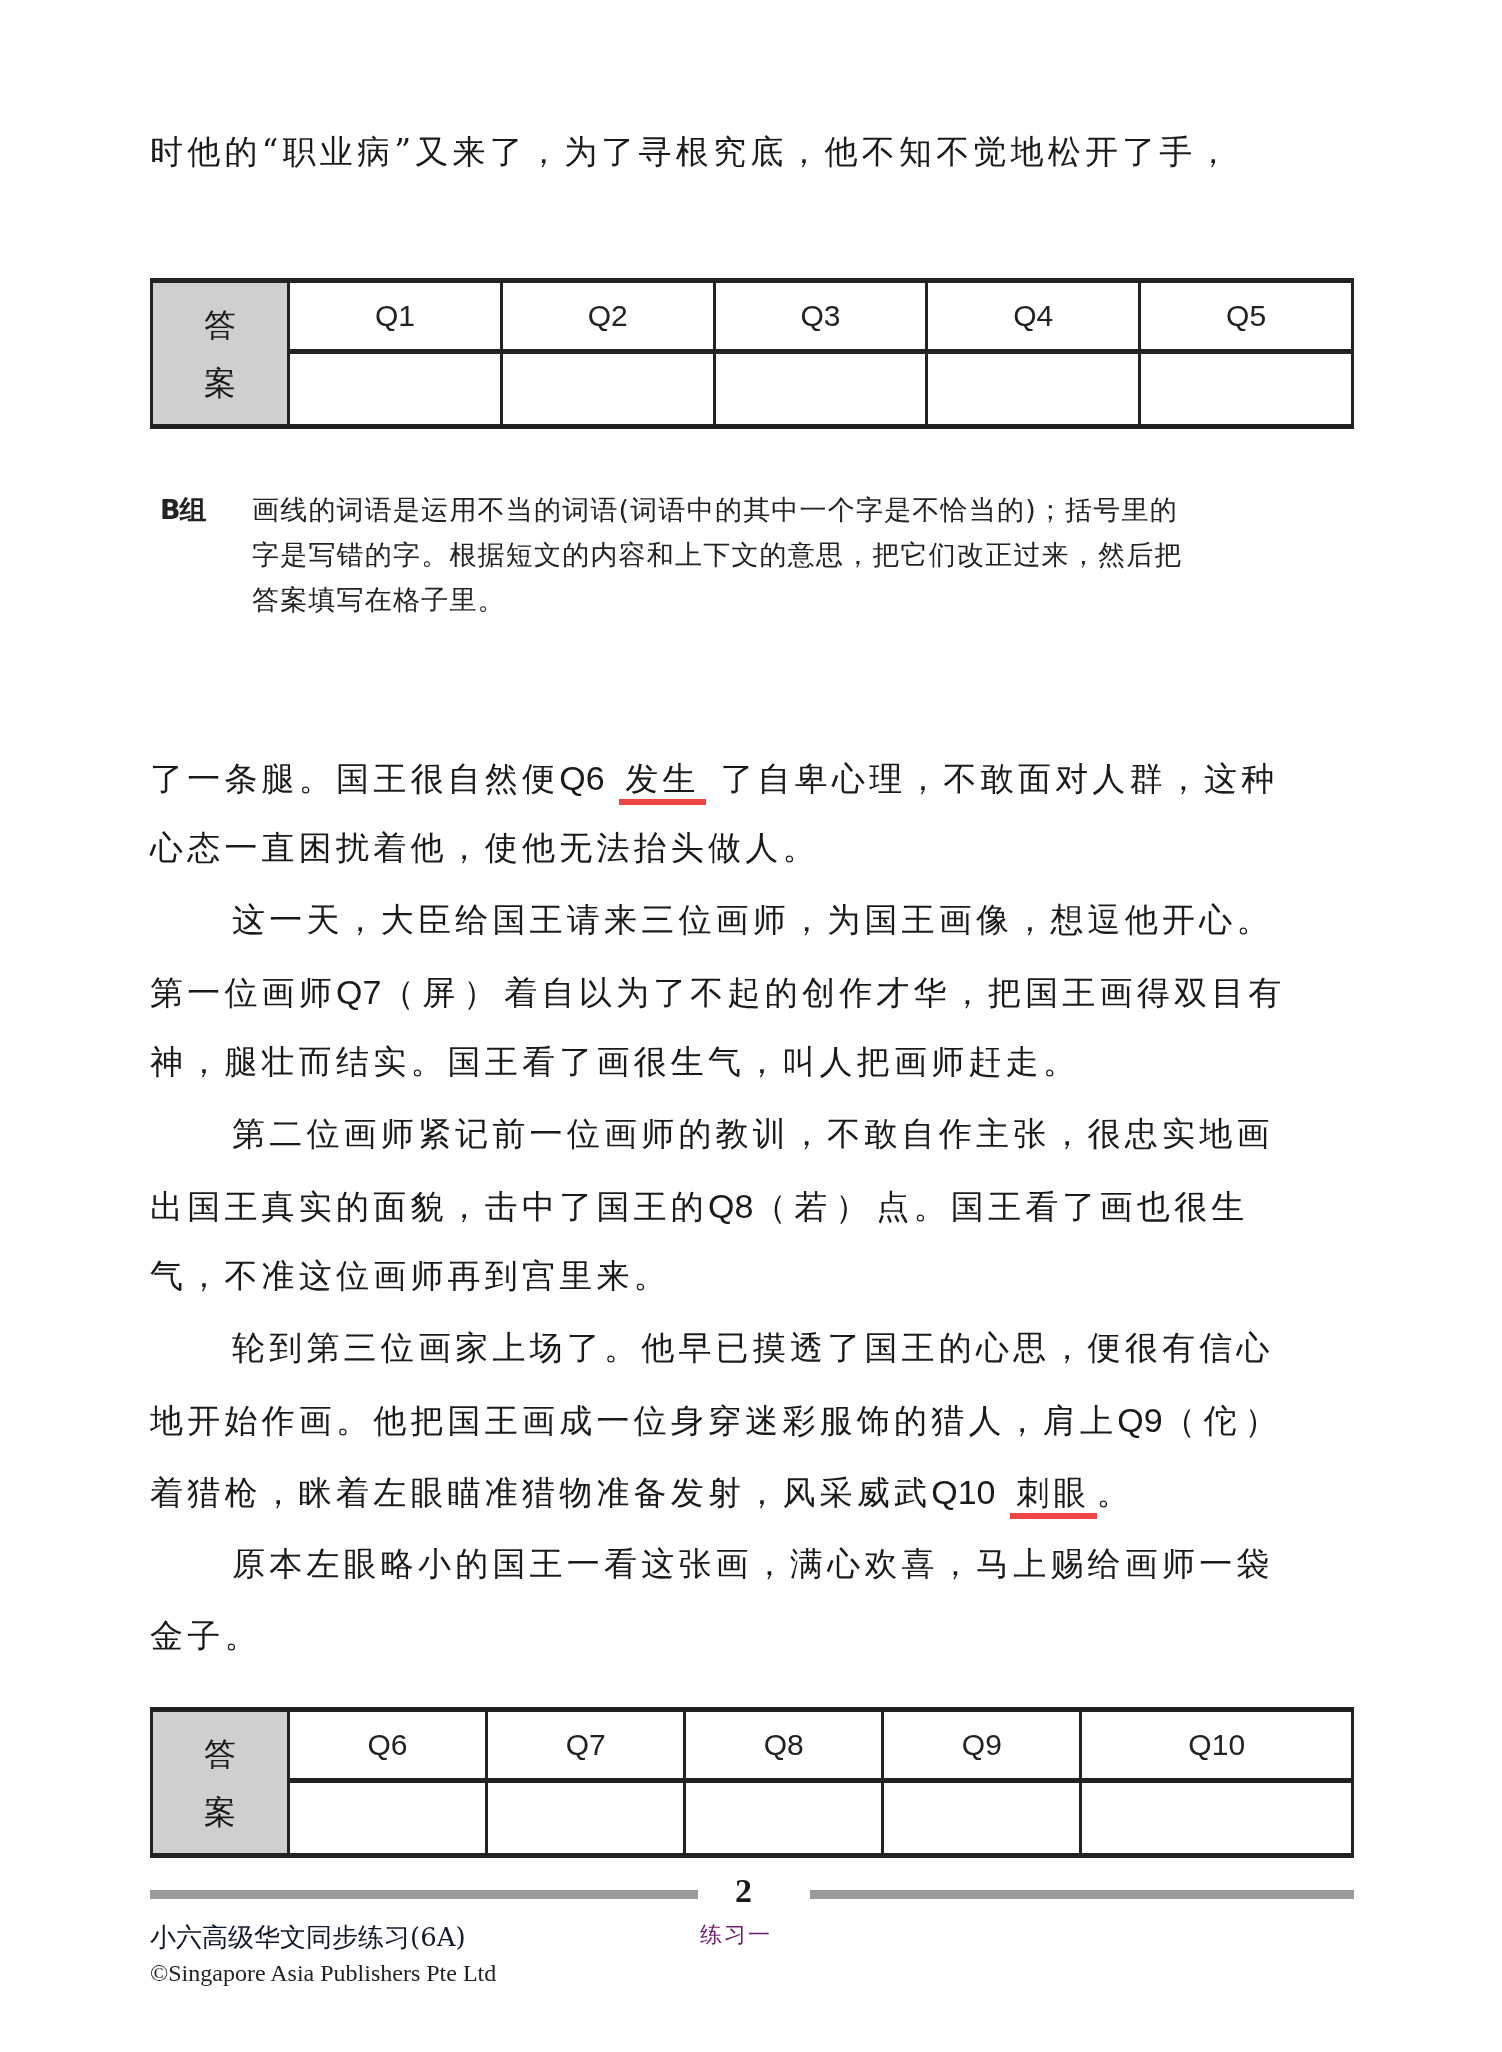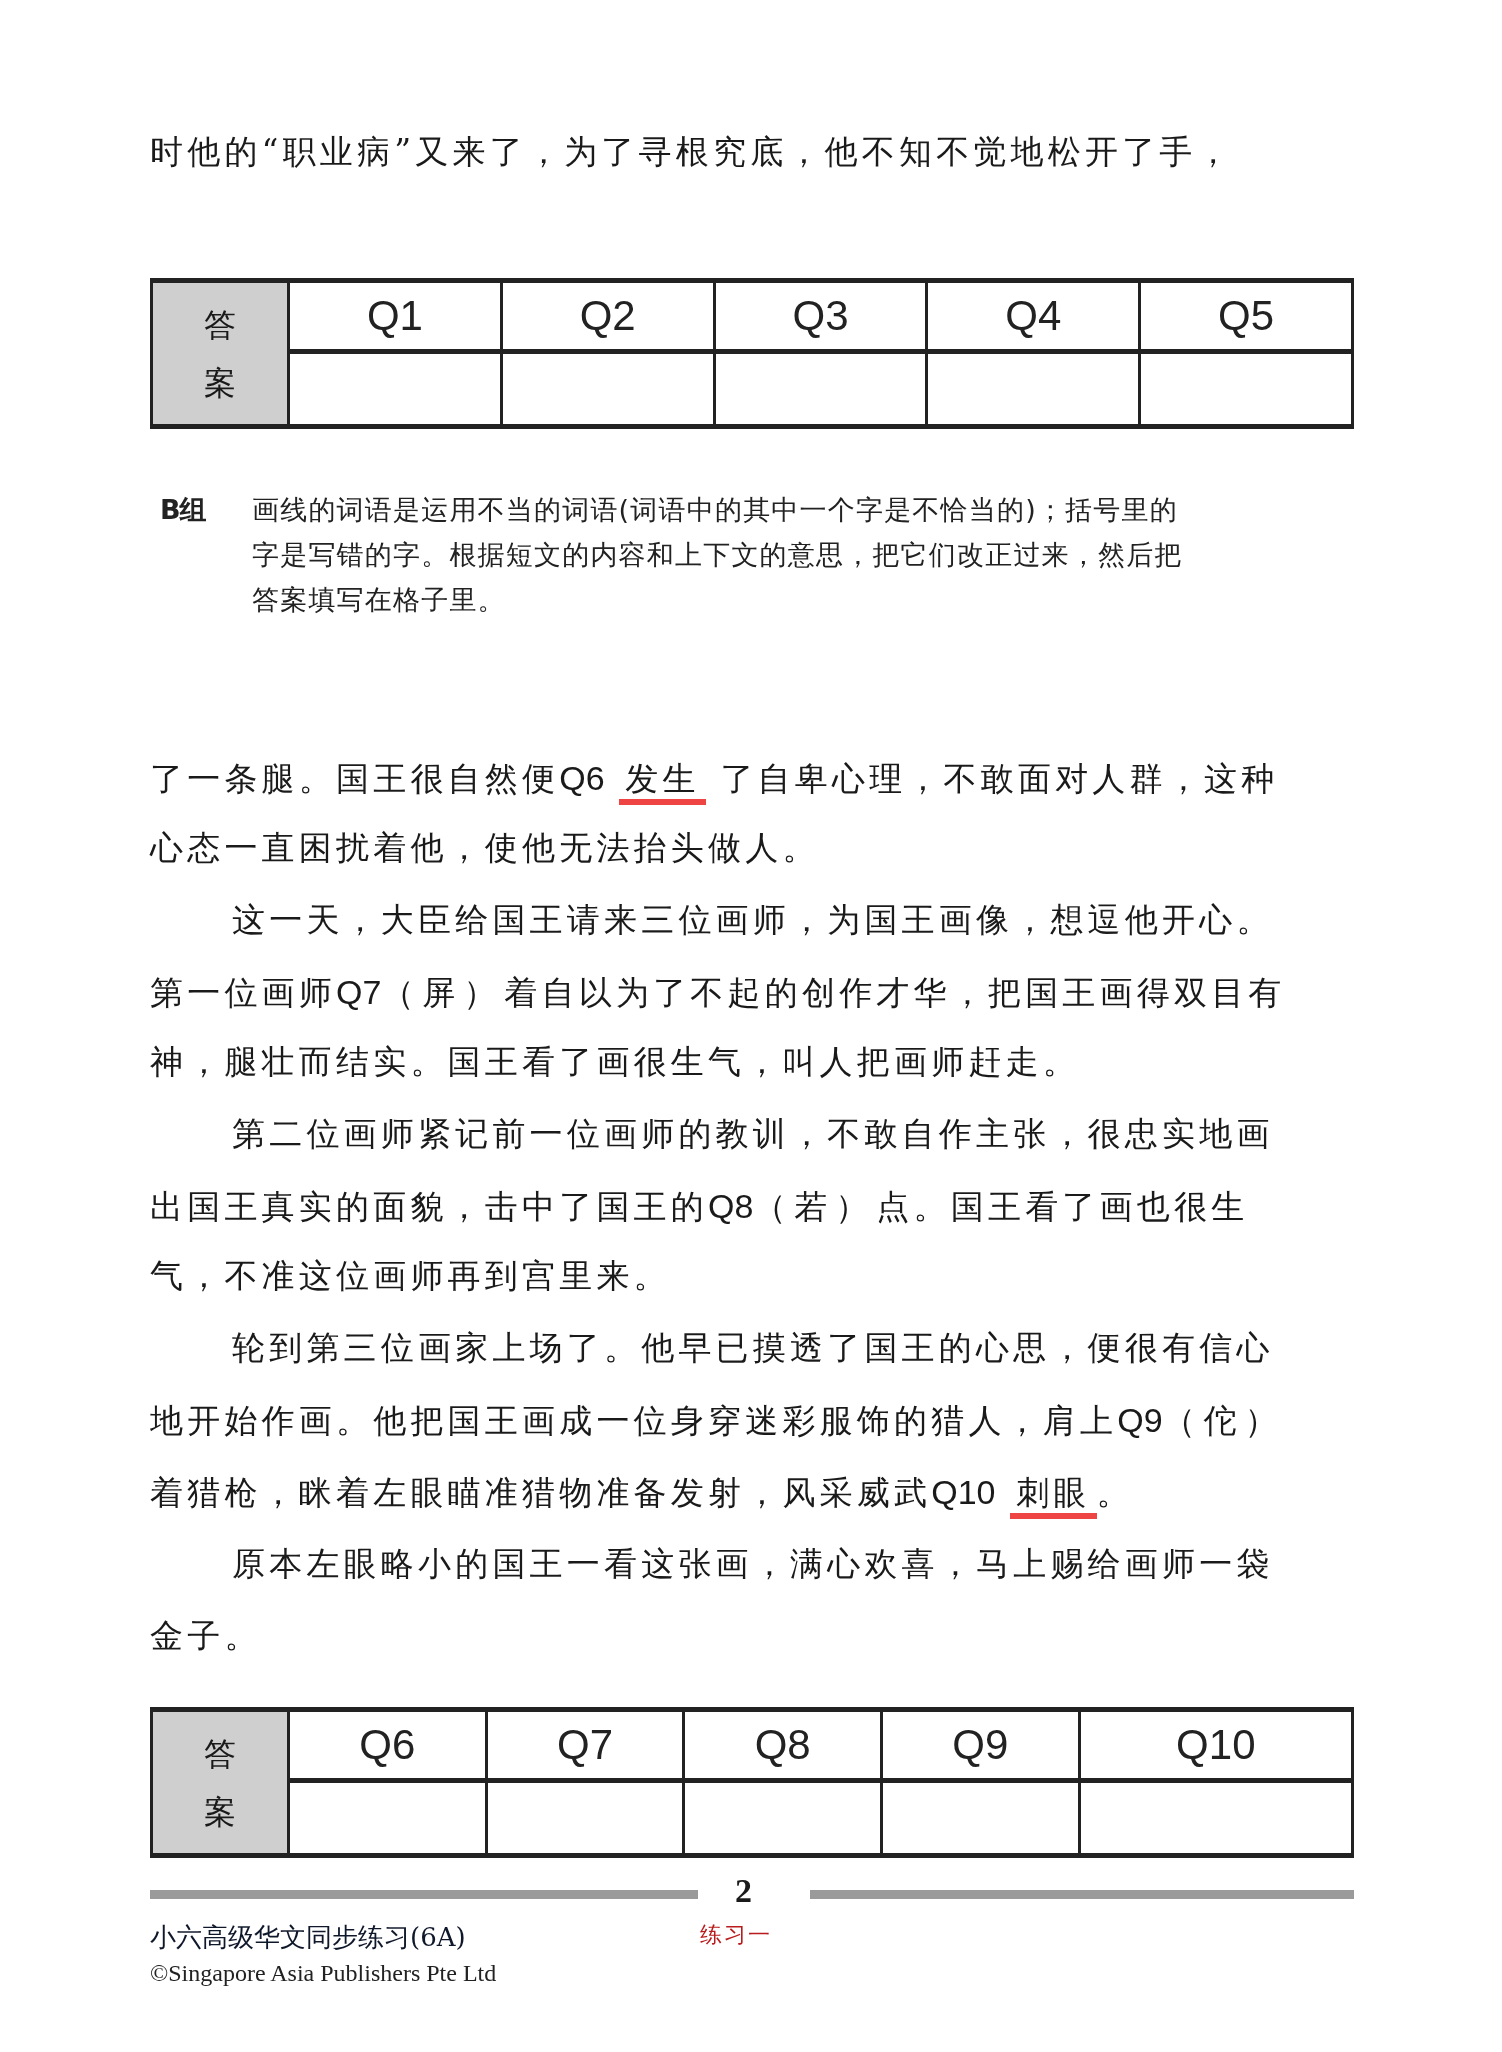--- a/index.html
+++ b/index.html
@@ -14,37 +14,37 @@
   .qtag { font-family: "Liberation Sans", sans-serif; font-size: 34px; letter-spacing: 0; }
   .blank { display: inline-block; border-bottom: 6px solid #ef4444; padding: 0 6px; line-height: 40px; }
   .paren { letter-spacing: 8px; }
 
   table.answer { position: absolute; left: 150px; width: 1204px; border-collapse: collapse;
                  font-family: "Liberation Sans", sans-serif; }
   table.answer td { border: 3px solid #222; text-align: center; }
   table.answer td.label { width: 132px; background: #cfcfcf; font-family: "DejaVu Sans", sans-serif;
                            font-size: 32px; line-height: 58px; font-weight: normal; border-right-width: 3px; }
   table.answer td.label span { display: block; }
-  table.answer td.qh { height: 64px; font-size: 42px; color: #222; border-bottom-width: 5px; }
+  table.answer td.qh { height: 64px; font-size: 30px; color: #222; border-bottom-width: 5px; }
   table.answer td.qa { height: 68px; }
   table.answer { border-top: 5px solid #222; border-bottom: 5px solid #222; }
 
   .instr { position: absolute; left: 160px; top: 487px; width: 1194px;
            font-family: "DejaVu Sans", sans-serif; font-size: 27px; line-height: 45px; color: #222; }
   .instr .tag { position: absolute; left: 0; top: 0; font-weight: bold; letter-spacing: -1px; }
   .instr .body { position: absolute; left: 92px; width: 1102px; letter-spacing: 1.2px; }
 
   .footer-rule { position: absolute; top: 1890px; height: 9px; background: #9a9a9a; }
   .page-num { position: absolute; left: 735px; top: 1872px; font-family: "Liberation Serif", serif;
               font-weight: bold; font-size: 34px; }
   .footer-book { position: absolute; left: 150px; top: 1920px; font-size: 26px; color: #0f172a;
                  font-family: "DejaVu Serif", serif; }
   .footer-copy { position: absolute; left: 150px; top: 1960px; font-size: 24px; color: #222;
                  font-family: "Liberation Serif", serif; }
-  .footer-ex { position: absolute; left: 700px; top: 1920px; font-size: 22px; color: #b91c1c;
+  .footer-ex { position: absolute; left: 700px; top: 1920px; font-size: 22px; color: #701a75;
                font-family: "DejaVu Serif", serif; letter-spacing: 2px; }
 </style>
 </head>
 <body>
 
 <div class="page">
 
   <div class="line" style="top:130px;">时他的“职业病”又来了，为了寻根究底，他不知不觉地松开了手，</div>
 
   <table class="answer" style="top:278px;">

